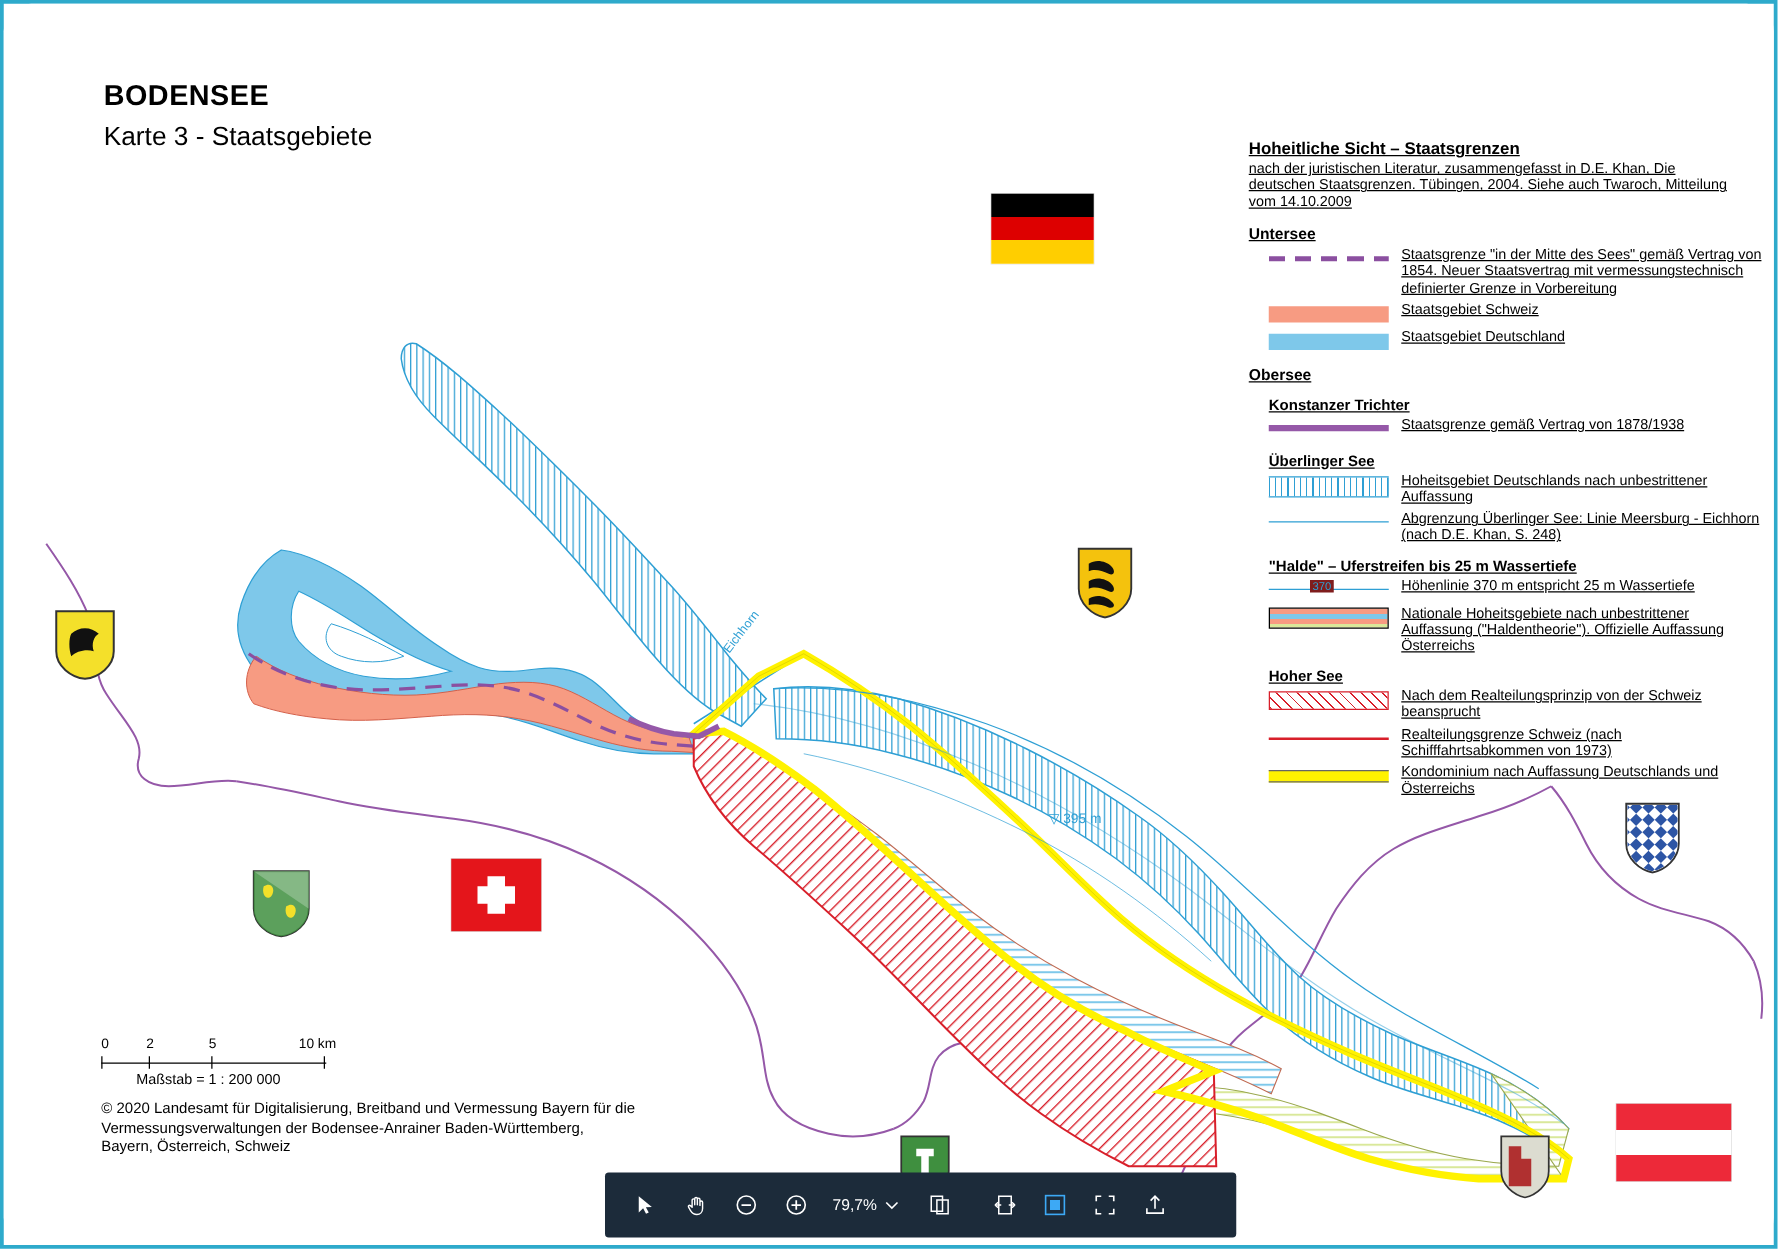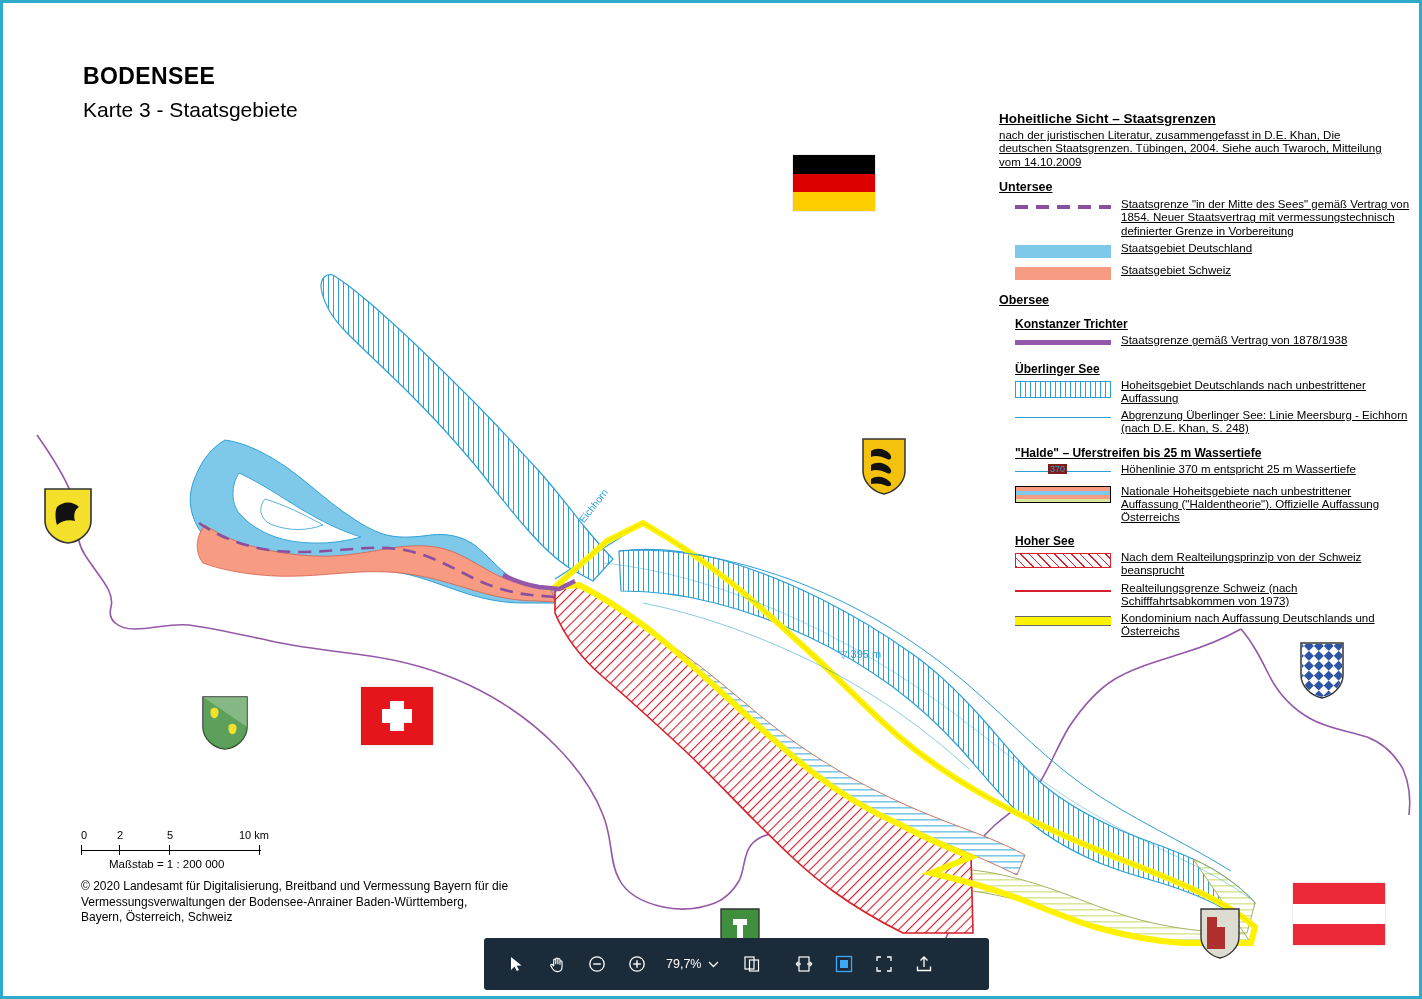--- a/index.html
+++ b/index.html
@@ -531,29 +531,29 @@
       <div class="legend-group-head">Untersee</div>
 
       <div class="legend-row">
         <div class="legend-key">
             <span class="k-dashed-purple"></span>
           </div>
         <div class="legend-label">Staatsgrenze "in der Mitte des Sees" gemäß Vertrag von 1854. Neuer Staatsvertrag mit vermessungstechnisch definierter Grenze in Vorbereitung</div>
       </div>
       <div class="legend-row">
         <div class="legend-key">
+            <span class="k-solid-salmon"></span>
+          </div>
+        <div class="legend-label">Staatsgebiet Schweiz</div>
+      </div>
+      <div class="legend-row">
+        <div class="legend-key">
             <span class="k-solid-blue"></span>
           </div>
         <div class="legend-label">Staatsgebiet Deutschland</div>
-      </div>
-      <div class="legend-row">
-        <div class="legend-key">
-            <span class="k-solid-salmon"></span>
-          </div>
-        <div class="legend-label">Staatsgebiet Schweiz</div>
       </div>
 
       <div class="legend-group-head">Obersee</div>
 
       <div class="legend-sub-head">Konstanzer Trichter</div>
       <div class="legend-row">
         <div class="legend-key">
             <span class="k-thick-purple"></span>
           </div>
         <div class="legend-label">Staatsgrenze gemäß Vertrag von 1878/1938</div>

